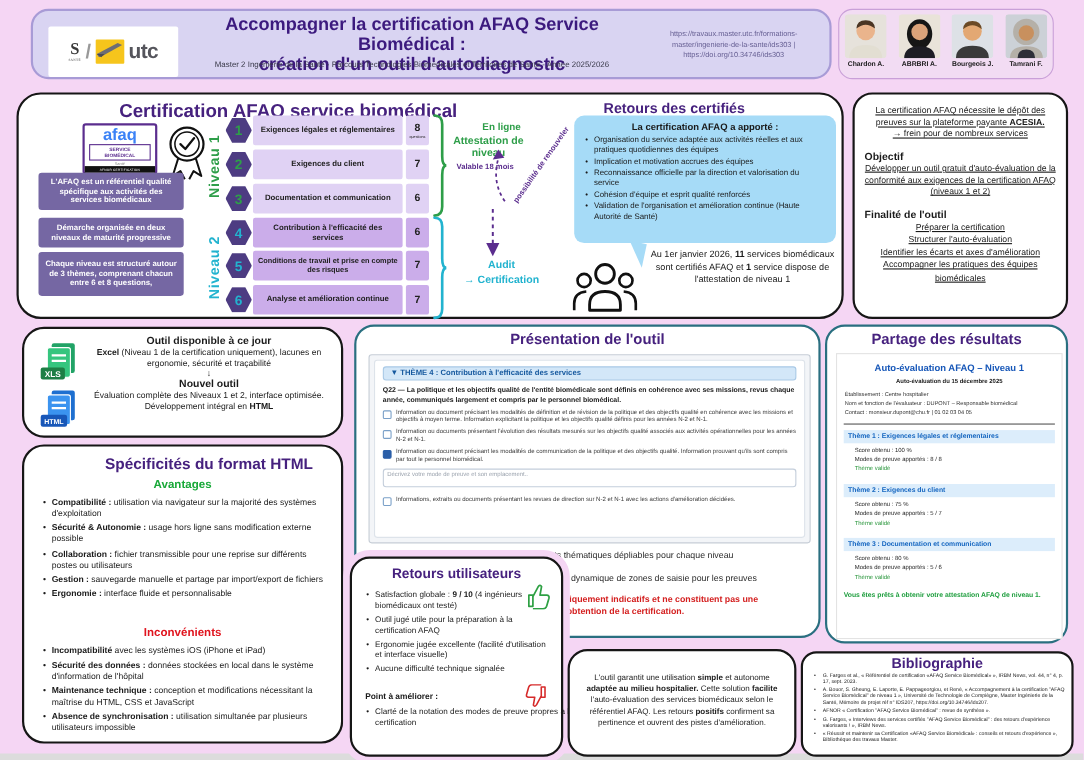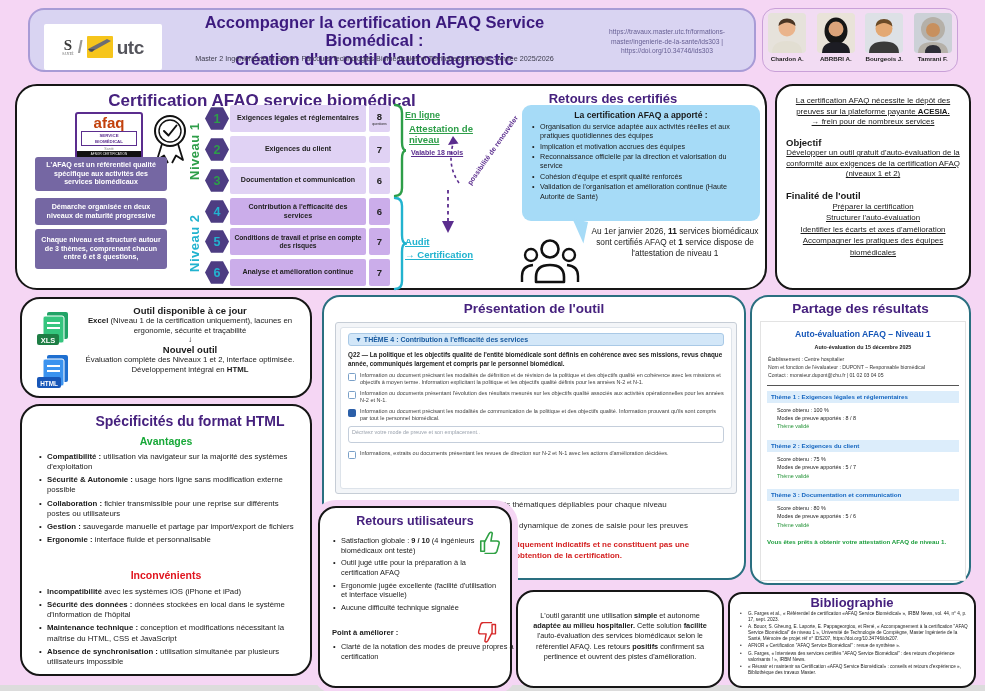--- a/index.html
+++ b/index.html
@@ -36,21 +36,21 @@
   
   .factbox{position:absolute;left:18px;width:132px;background:#7567a3;color:#fff;border-radius:3px;display:flex;align-items:center;justify-content:center;text-align:center;font-size:7.1px;font-weight:600;line-height:1.25;padding:2px 4px;box-sizing:border-box;}
   .vlabel{position:absolute;writing-mode:vertical-rl;transform:rotate(180deg);font-weight:bold;font-size:13px;letter-spacing:.5px;text-align:center;}
   .lv1{color:#2e9e49;} .lv2{color:#22b3cf;}
   .trow{position:absolute;height:27px;}
   .hex{position:absolute;left:0;top:1.5px;width:24px;height:24px;background:#4d3c82;clip-path:polygon(25% 3%,75% 3%,100% 50%,75% 97%,25% 97%,0% 50%);display:flex;align-items:center;justify-content:center;font-weight:bold;font-size:12.5px;}
   .tlabel{position:absolute;left:25px;top:0;width:136px;height:100%;border-radius:2px;display:flex;align-items:center;justify-content:center;text-align:center;font-size:7.1px;font-weight:bold;line-height:1.15;padding:0 4px;box-sizing:border-box;color:#222;}
   .tcount{position:absolute;left:164px;top:0;width:21px;height:100%;border-radius:2px;display:flex;flex-direction:column;align-items:center;justify-content:center;font-size:9.5px;font-weight:bold;color:#222;}
   .tcount small{font-size:3.4px;font-weight:normal;}
   .bg1{background:#e0d2f4;} .bg2{background:#cbadea;}
-  .flowtxt{position:absolute;left:388px;width:102px;text-align:left;font-weight:bold;text-decoration:underline;}
+  .flowtxt{position:absolute;left:388px;width:102px;text-align:center;font-weight:bold;}
   .bubble{position:absolute;left:505px;top:19px;width:238px;height:116px;background:#a6dbf7;border-radius:9px;padding:5px 9px;box-sizing:border-box;}
   .bubble .btitle{font-size:8.6px;font-weight:bold;text-align:center;margin-bottom:2px;}
   .bubble .bl{font-size:7.2px;margin-bottom:1px;}
   .tail{position:absolute;left:543px;top:133px;width:0;height:0;border-left:10px solid transparent;border-right:16px solid #a6dbf7;border-bottom:22px solid transparent;transform:rotate(12deg);}
   .stat{position:absolute;left:572px;top:140px;width:172px;font-size:8.3px;text-align:center;line-height:1.35;}
   .renewtxt{position:absolute;left:449px;top:96px;font-size:7px;font-weight:bold;color:#5b2d8e;transform:rotate(-55deg);transform-origin:left top;text-align:center;line-height:1.2;}
   
   .pb-text{font-size:7.9px;text-align:center;line-height:1.35;text-decoration:underline;}
   .pb-h{font-size:9.5px;font-weight:bold;text-align:left;}
   
@@ -150,21 +150,21 @@
       </svg>
     <div class="name">Tamrani F.</div>
   </div>
 </div>
 
 <div class="panel" style="left:15px;top:84px;width:752px;height:206px;border-radius:22px;">
   <div class="ptitle abs" style="left:60px;width:370px;top:5px;font-size:17px;">Certification AFAQ service biomédical</div>
   <div class="ptitle abs" style="left:465px;width:262px;top:5px;font-size:13px;">Retours des certifiés</div>
 
   <div class="abs" style="left:58px;top:26px;width:64px;border:2px solid #5b2d8e;border-radius:3px;text-align:center;padding:1px 0 0 0;">
-    <div style="font-size:15px;font-weight:bold;color:#c2410c;line-height:1;">afaq</div>
+    <div style="font-size:15px;font-weight:bold;color:#3b82f6;line-height:1;">afaq</div>
     <div style="margin:1px 4px;border:1px solid #5b2d8e;font-size:4.4px;font-weight:bold;color:#5b2d8e;line-height:1.3;padding:1px 0;">
       <div>SERVICE</div>
       <div>BIOMÉDICAL</div>
     </div>
     <div style="font-size:3.6px;color:#888;">Santé</div>
     <div style="background:#111;color:#fff;font-size:2.9px;padding:1px 0;letter-spacing:.2px;">AFNOR CERTIFICATION</div>
   </div>
 
   <svg class="abs" style="left:130px;top:26px;" width="46" height="54" viewBox="0 0 46 54">
     <circle cx="23" cy="19" r="15" fill="none" stroke="#111" stroke-width="2"></circle>

